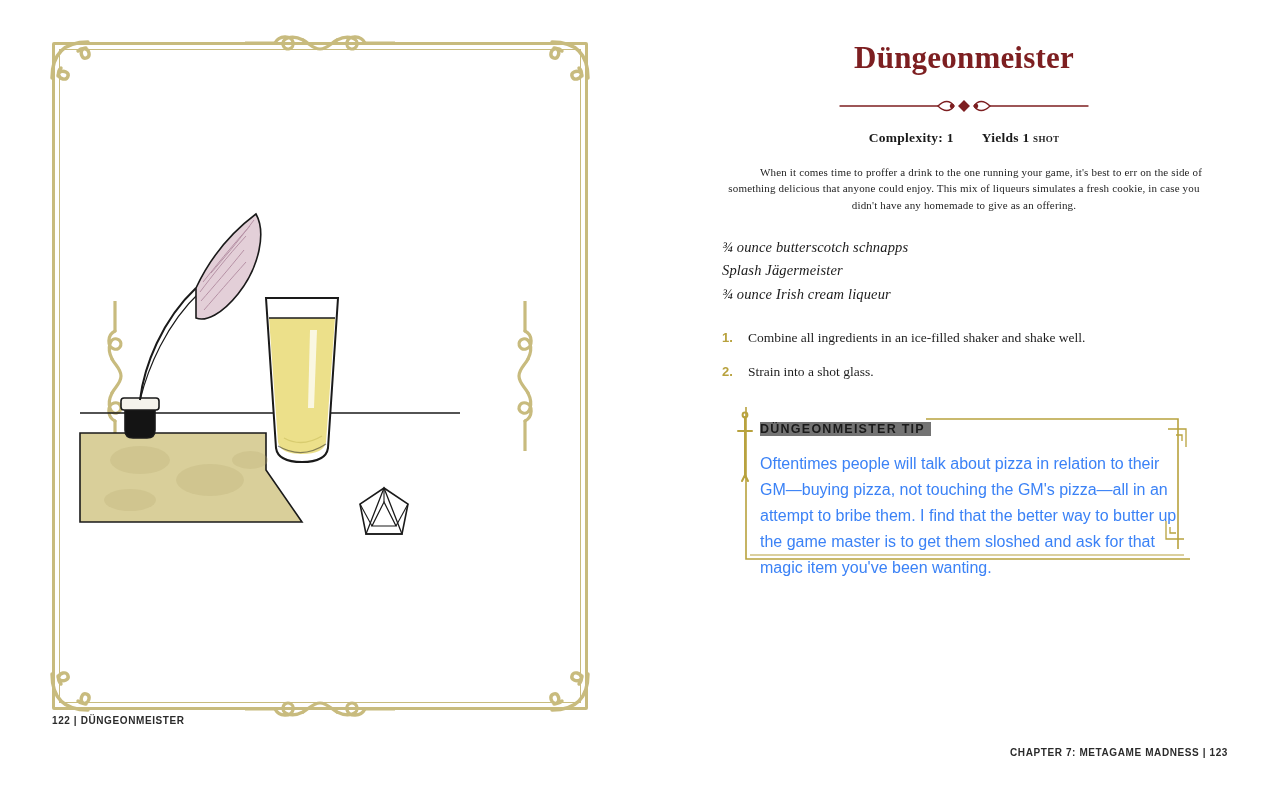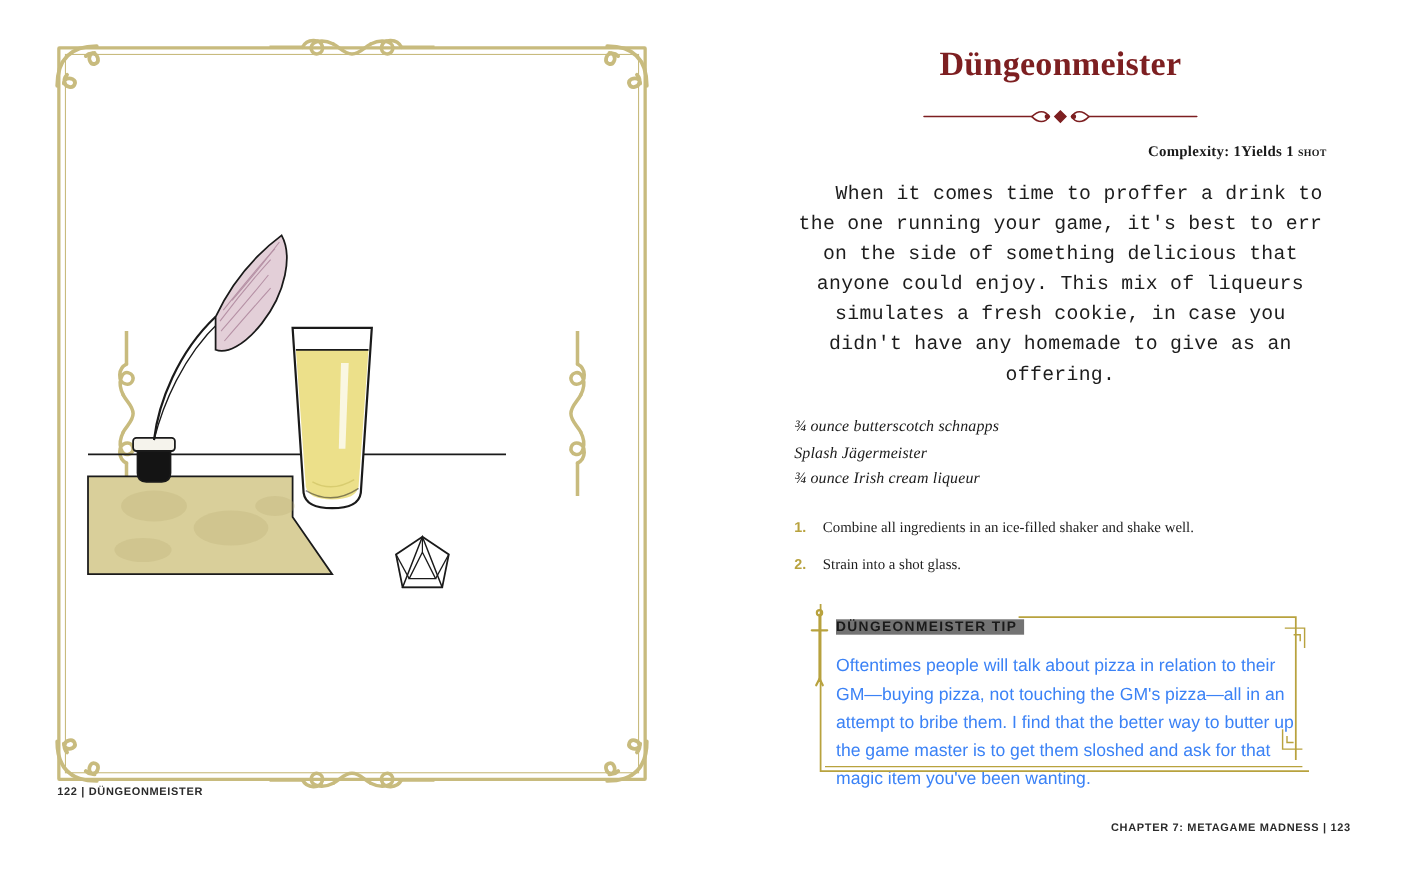--- a/index.html
+++ b/index.html
@@ -103,39 +103,39 @@
     line-height: 1.15;
   }
 
   .divider {
     display: block;
     margin: 6px auto 16px auto;
   }
 
   .meta-row {
     display: flex;
-    justify-content: flex-end;
+    justify-content: center;
     align-items: baseline;
     font-family: "Liberation Serif", serif;
     font-size: 13.5px;
     font-weight: bold;
     letter-spacing: 0.02em;
     margin-bottom: 10px;
+    gap: 28px;
   }
   .meta-row .val { font-variant: small-caps; }
 
   .intro {
-    font-size: 18px;
+    font-size: 11px;
     line-height: 1.52;
     text-align: center;
     letter-spacing: 0.015em;
     margin: 18px 0 22px 0;
     text-indent: 0;
     color: #1d1d1d;
-    font-family: Liberation Mono, monospace;
   }
   .intro .first-line-indent { display: inline-block; width: 34px; }
 
   .ingredients {
     font-style: italic;
     font-size: 14.5px;
     line-height: 1.62;
     margin: 0 0 22px 0;
     letter-spacing: 0.01em;
   }

